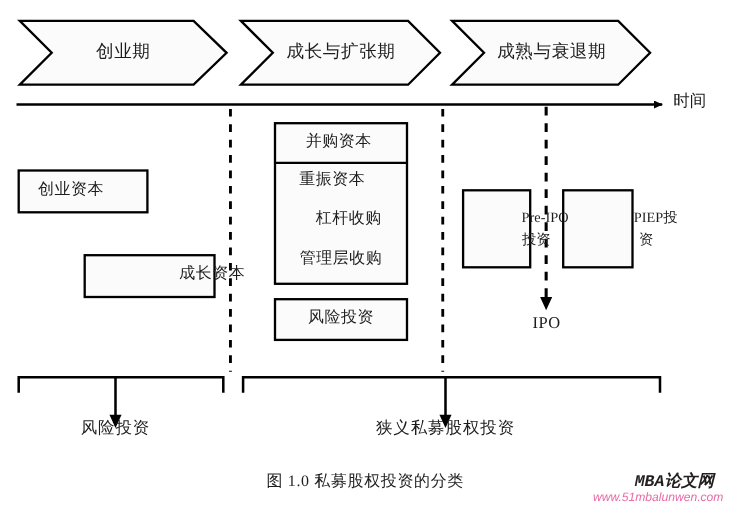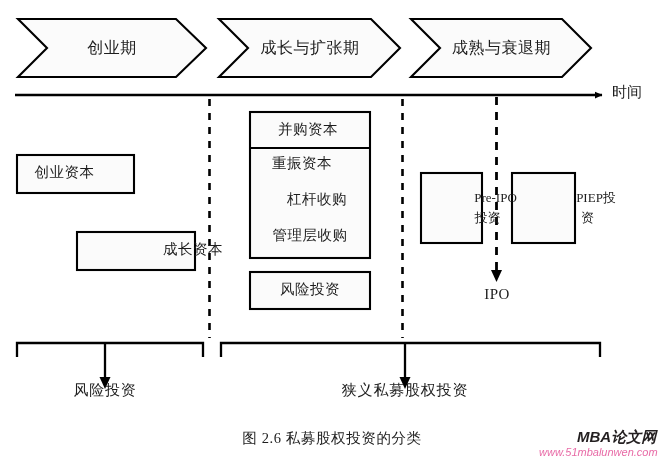--- a/index.html
+++ b/index.html
@@ -160,18 +160,18 @@
   <div class="lbl small-box-label" style="left:421px; top:209px; width:45px;">投资</div>
 
   <div class="lbl small-box-label" style="left:512px; top:189px; width:80px;">PIEP投</div>
   <div class="lbl small-box-label" style="left:512px; top:209px; width:63px;">资</div>
 
   <div class="lbl ipo-label" style="left:466px; top:286px; width:62px;">IPO</div>
 
   <div class="lbl bracket-label" style="left:45px; top:382px; width:120px;">风险投资</div>
   <div class="lbl bracket-label" style="left:315px; top:382px; width:180px;">狭义私募股权投资</div>
 
-  <div class="lbl caption" style="left:182px; top:430px; width:300px;">图 2.6 私募股权投资的分类</div>
+  <div class="lbl caption" style="left:182px; top:430px; width:300px;">图 1.0 私募股权投资的分类</div>
 
-  <div class="wm-main" style="left:577px; top:428px;">MBA论文网</div>
+  <div class="wm-main" style="left:577px; top:428px;font-family:Liberation Mono, monospace;">MBA论文网</div>
   <div class="wm-sub" style="left:539px; top:446px;">www.51mbalunwen.com</div>
 
 </div>
 
 </body></html>

